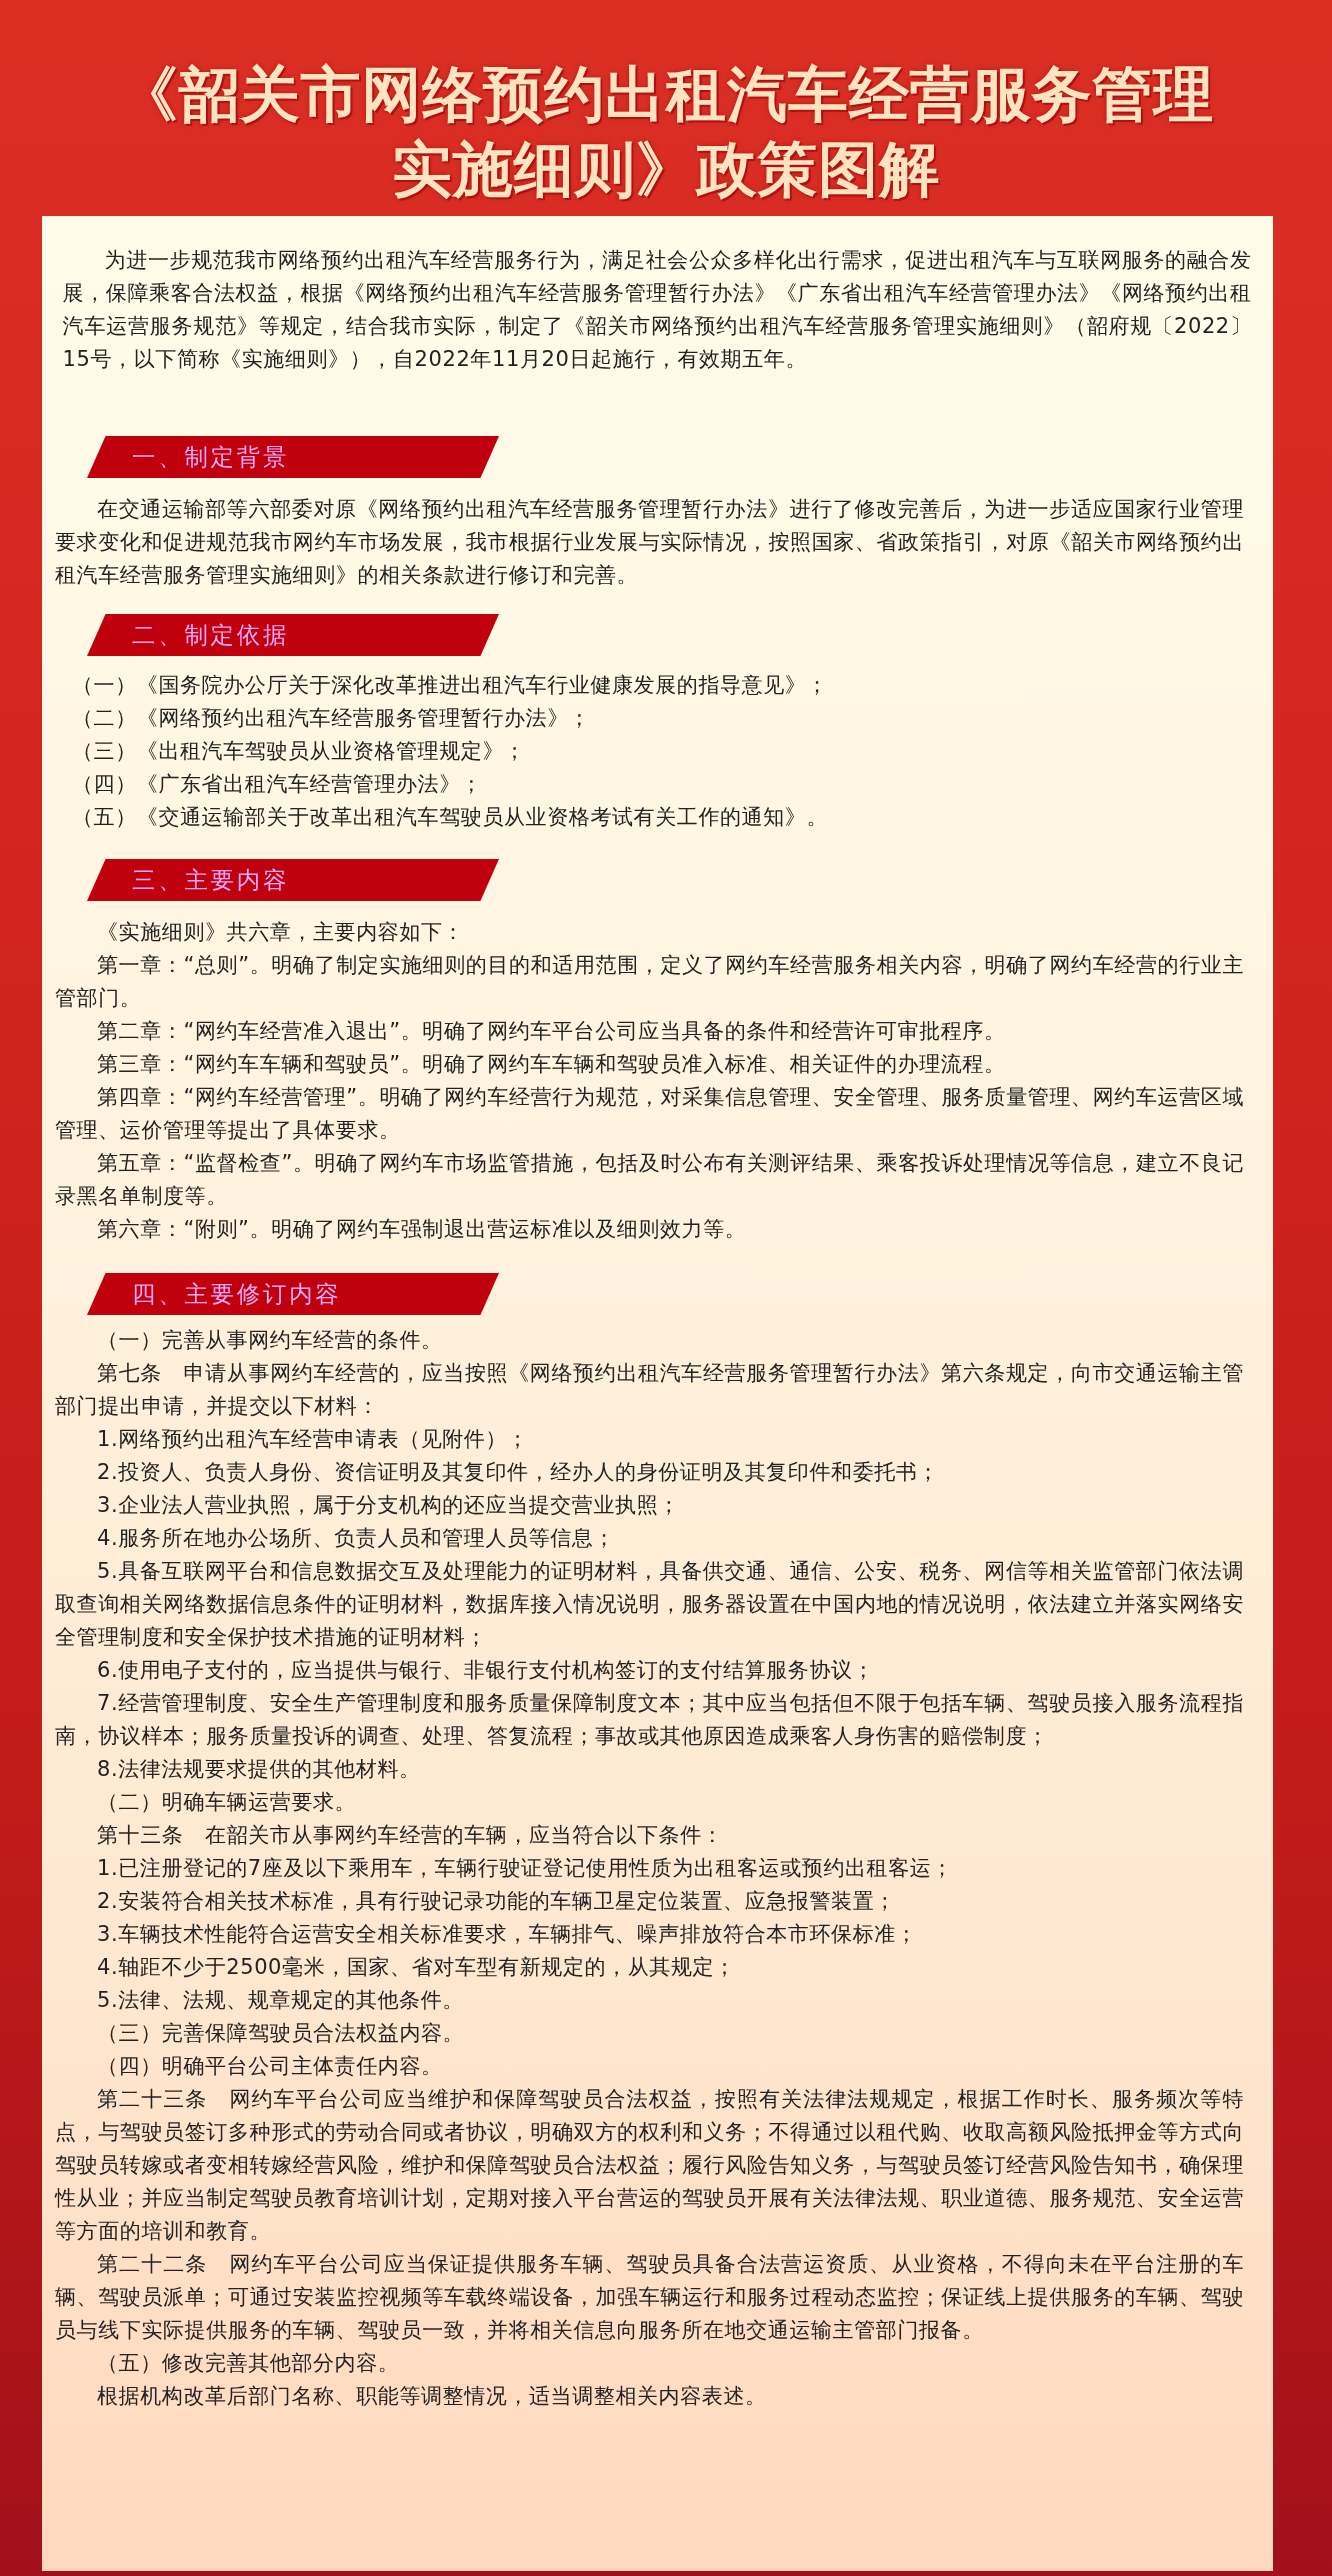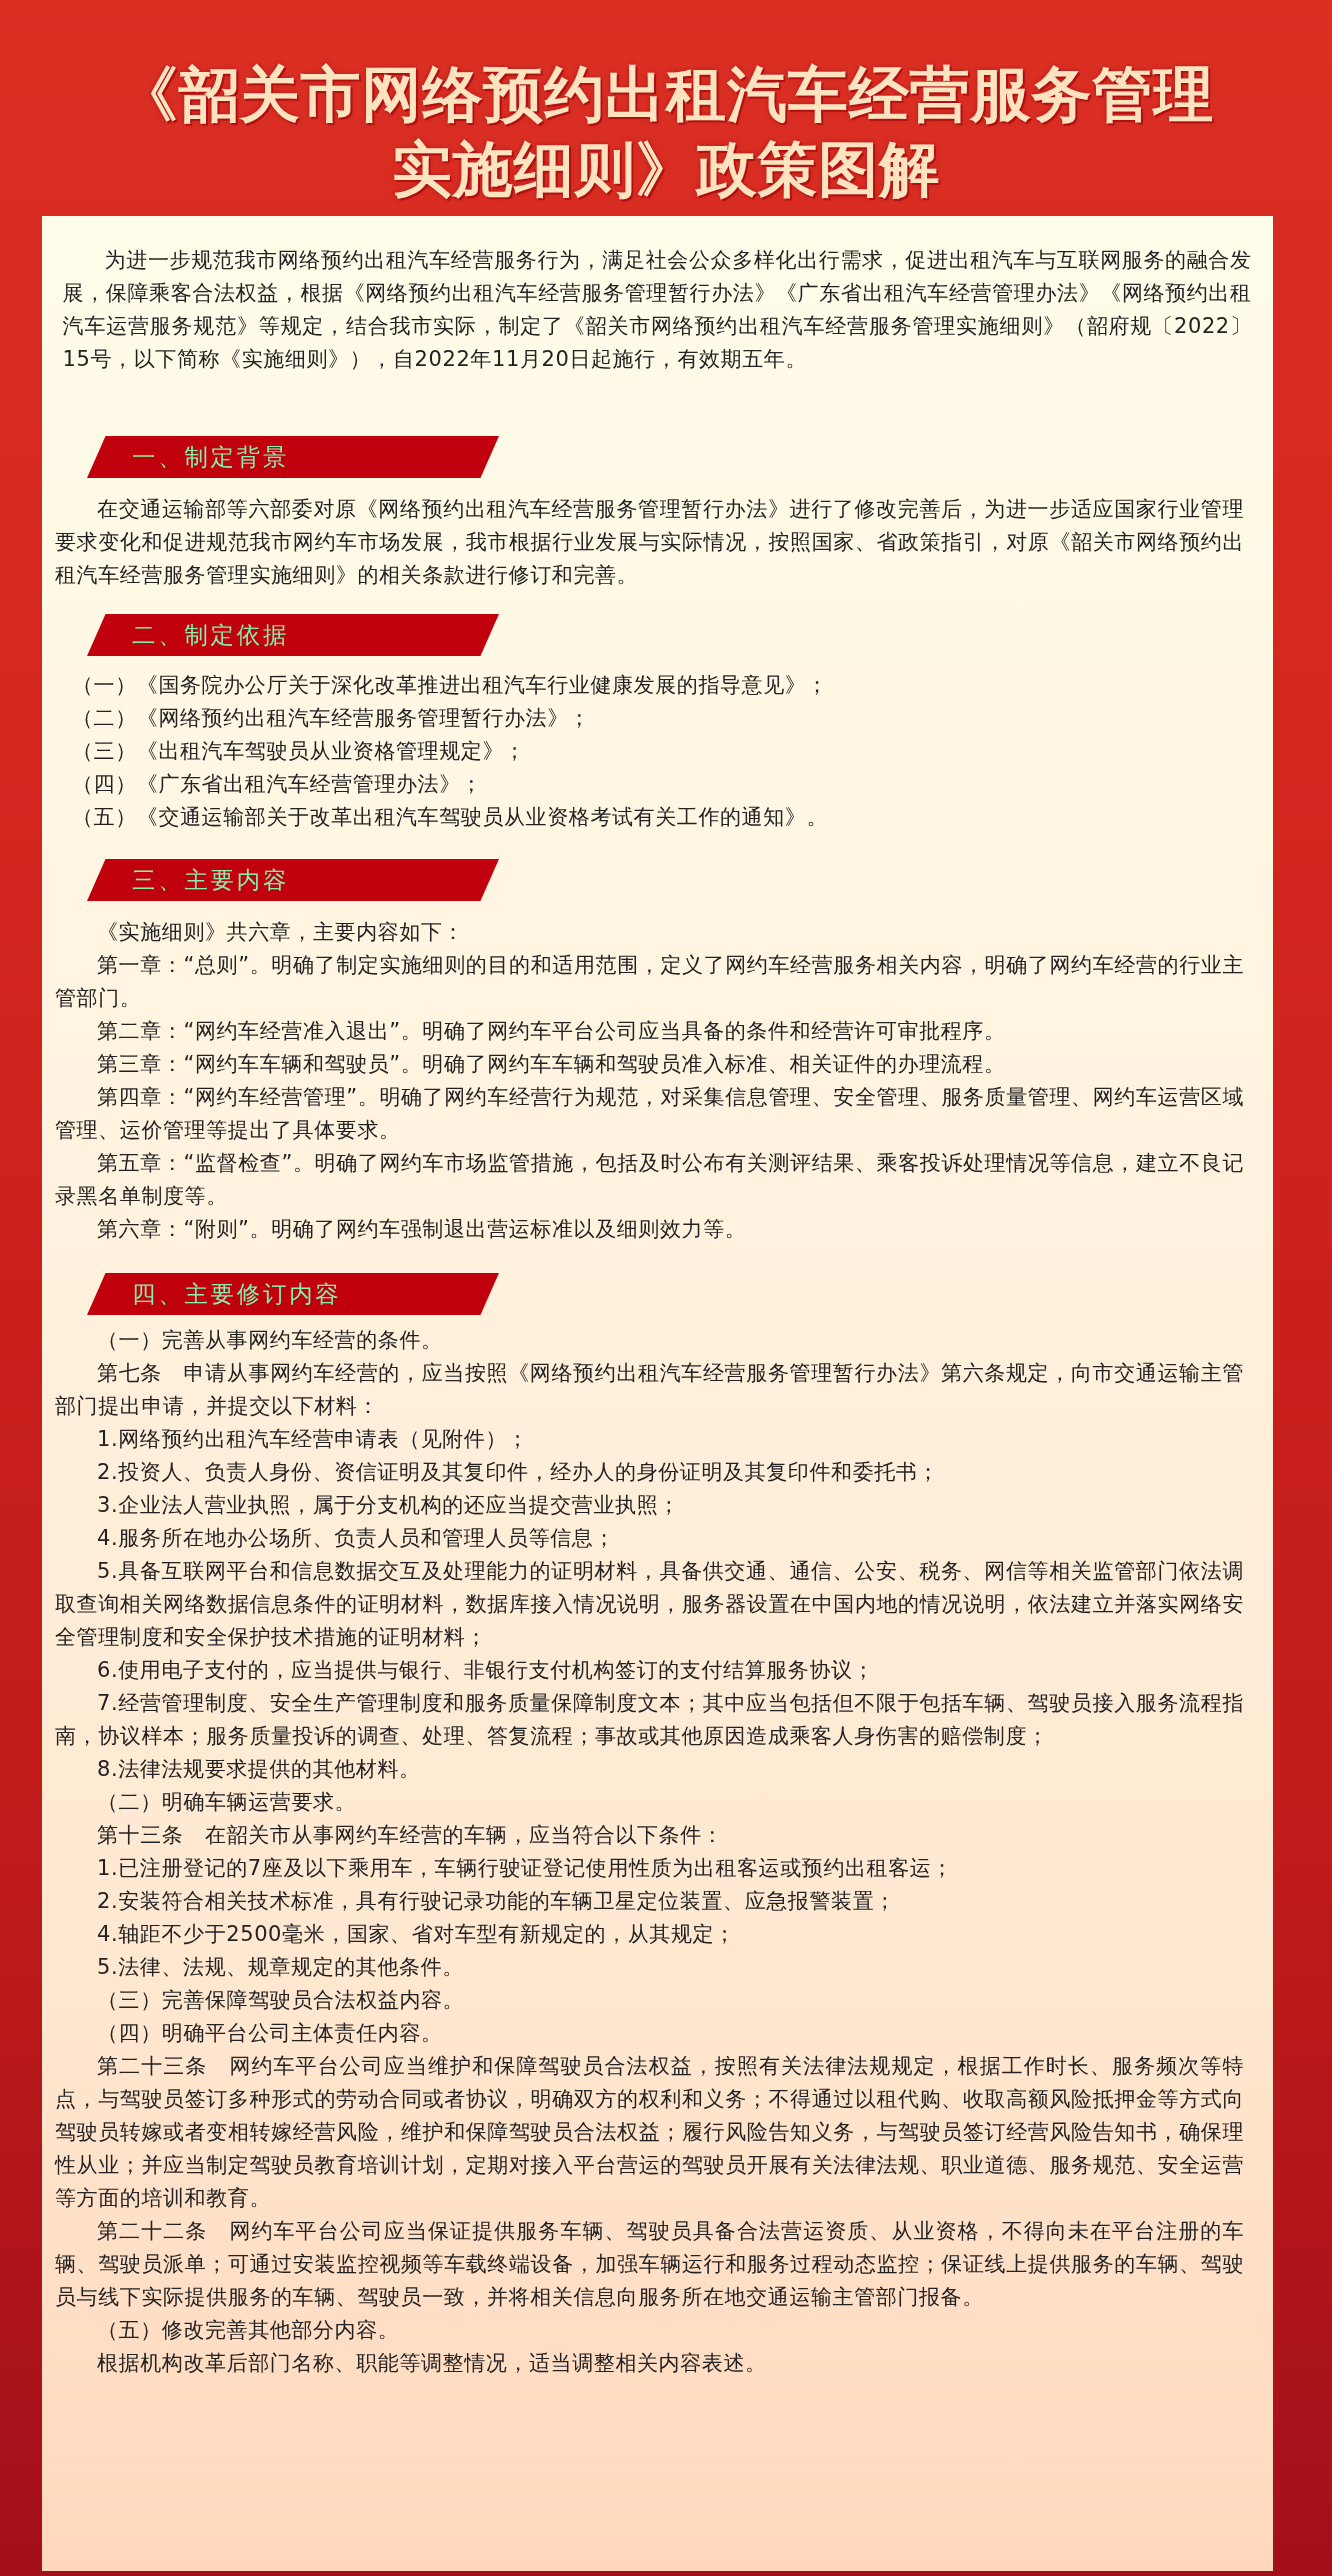--- a/index.html
+++ b/index.html
@@ -47,21 +47,21 @@
     position: absolute;
     left: 45px;
     width: 412px; height: 42px;
     background: #c0000c;
     clip-path: polygon(4.5% 0, 100% 0, 95.5% 100%, 0 100%);
   }
   .banner span {
     position: absolute;
     left: 45px; top: 0;
     line-height: 42px;
-    color: #86efac;
+    color: #f0abfc;
     font-size: 23.4px;
     letter-spacing: 2.8px;
   }
   .block { position: absolute; left: 13px; width: 1189px; }
 </style>
 </head>
 <body>
 
 <div class="page-title">
   <div>《韶关市网络预约出租汽车经营服务管理</div>
@@ -116,20 +116,21 @@
     <p class="para">3.企业法人营业执照，属于分支机构的还应当提交营业执照；</p>
     <p class="para">4.服务所在地办公场所、负责人员和管理人员等信息；</p>
     <p class="para">5.具备互联网平台和信息数据交互及处理能力的证明材料，具备供交通、通信、公安、税务、网信等相关监管部门依法调取查询相关网络数据信息条件的证明材料，数据库接入情况说明，服务器设置在中国内地的情况说明，依法建立并落实网络安全管理制度和安全保护技术措施的证明材料；</p>
     <p class="para">6.使用电子支付的，应当提供与银行、非银行支付机构签订的支付结算服务协议；</p>
     <p class="para">7.经营管理制度、安全生产管理制度和服务质量保障制度文本；其中应当包括但不限于包括车辆、驾驶员接入服务流程指南，协议样本；服务质量投诉的调查、处理、答复流程；事故或其他原因造成乘客人身伤害的赔偿制度；</p>
     <p class="para">8.法律法规要求提供的其他材料。</p>
     <p class="para">（二）明确车辆运营要求。</p>
     <p class="para">第十三条　在韶关市从事网约车经营的车辆，应当符合以下条件：</p>
     <p class="para">1.已注册登记的7座及以下乘用车，车辆行驶证登记使用性质为出租客运或预约出租客运；</p>
     <p class="para">2.安装符合相关技术标准，具有行驶记录功能的车辆卫星定位装置、应急报警装置；</p>
+    <p class="para">3.车辆技术性能符合运营安全相关标准要求，车辆排气、噪声排放符合本市环保标准；</p>
     <p class="para">4.轴距不少于2500毫米，国家、省对车型有新规定的，从其规定；</p>
     <p class="para">5.法律、法规、规章规定的其他条件。</p>
     <p class="para">（三）完善保障驾驶员合法权益内容。</p>
     <p class="para">（四）明确平台公司主体责任内容。</p>
     <p class="para">第二十三条　网约车平台公司应当维护和保障驾驶员合法权益，按照有关法律法规规定，根据工作时长、服务频次等特点，与驾驶员签订多种形式的劳动合同或者协议，明确双方的权利和义务；不得通过以租代购、收取高额风险抵押金等方式向驾驶员转嫁或者变相转嫁经营风险，维护和保障驾驶员合法权益；履行风险告知义务，与驾驶员签订经营风险告知书，确保理性从业；并应当制定驾驶员教育培训计划，定期对接入平台营运的驾驶员开展有关法律法规、职业道德、服务规范、安全运营等方面的培训和教育。</p>
     <p class="para">第二十二条　网约车平台公司应当保证提供服务车辆、驾驶员具备合法营运资质、从业资格，不得向未在平台注册的车辆、驾驶员派单；可通过安装监控视频等车载终端设备，加强车辆运行和服务过程动态监控；保证线上提供服务的车辆、驾驶员与线下实际提供服务的车辆、驾驶员一致，并将相关信息向服务所在地交通运输主管部门报备。</p>
     <p class="para">（五）修改完善其他部分内容。</p>
     <p class="para">根据机构改革后部门名称、职能等调整情况，适当调整相关内容表述。</p>
   </div>
 

